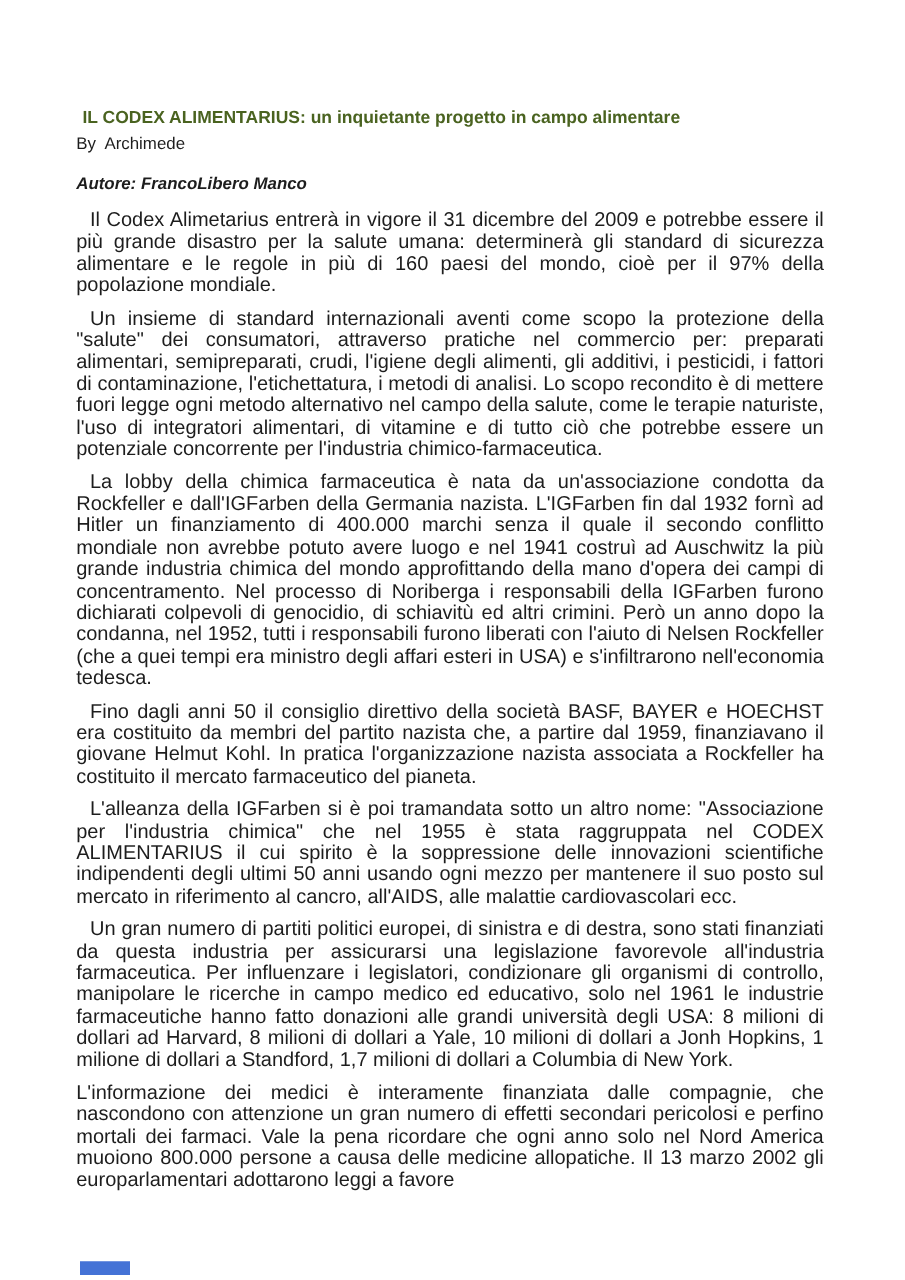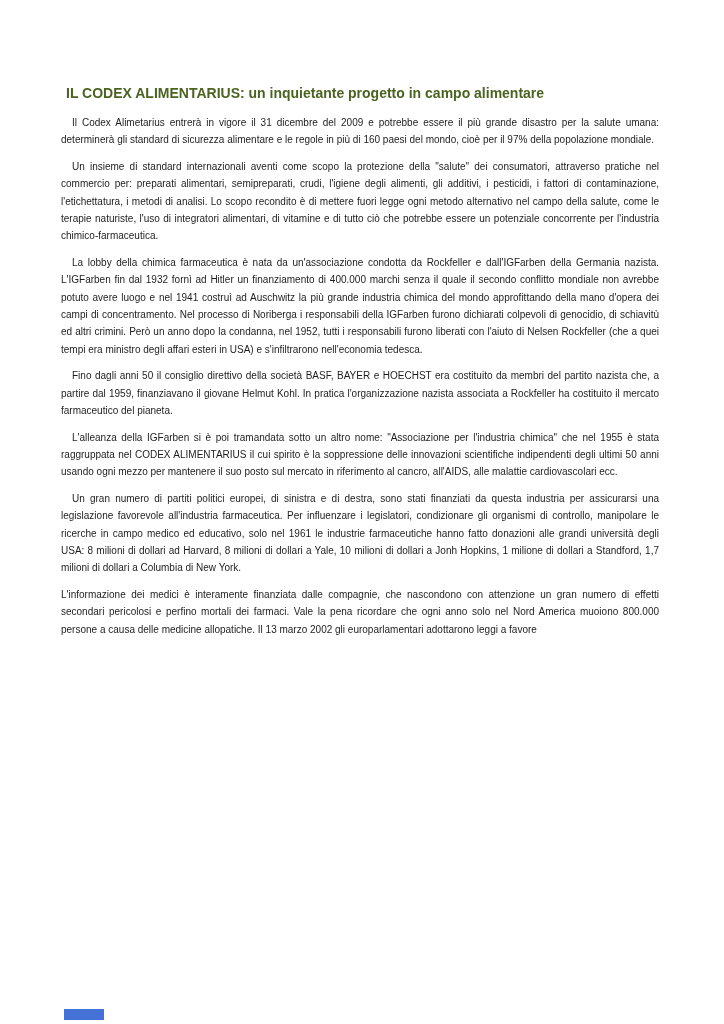--- a/index.html
+++ b/index.html
@@ -43,21 +43,21 @@
     line-height: 18px;
     font-weight: bold;
     font-style: italic;
     color: #1d1d1d;
   }
   .body-text {
     margin-top: 12px;
   }
   .body-text p {
     margin: 0 0 9px 0;
-    font-size: 10px;
+    font-size: 16px;
     line-height: 17.4px;
     text-align: justify;
     color: #1d1d1d;
   }
   .body-text p.indent {
     text-indent: 11px;
   }
   .blue-bar {
     position: absolute;
     left: 64px;
@@ -68,21 +68,23 @@
   }
 </style>
 </head>
 <body>
 
 <div class="page">
   <div class="content">
 
     <h1 class="doc-title">IL CODEX ALIMENTARIUS: un inquietante progetto in campo alimentare</h1>
 
+    <div class="byline">By  Archimede</div>
 
+    <div class="author-line">Autore: FrancoLibero Manco</div>
 
     <div class="body-text">
       <p class="indent">Il Codex Alimetarius entrerà in vigore il 31 dicembre del 2009 e potrebbe essere il più grande disastro per la salute umana: determinerà gli standard di sicurezza alimentare e le regole in più di 160 paesi del mondo, cioè per il 97% della popolazione mondiale.</p>
       <p class="indent">Un insieme di standard internazionali aventi come scopo la protezione della "salute" dei consumatori, attraverso pratiche nel commercio per: preparati alimentari, semipreparati, crudi, l'igiene degli alimenti, gli additivi, i pesticidi, i fattori di contaminazione, l'etichettatura, i metodi di analisi. Lo scopo recondito è di mettere fuori legge ogni metodo alternativo nel campo della salute, come le terapie naturiste, l'uso di integratori alimentari, di vitamine e di tutto ciò che potrebbe essere un potenziale concorrente per l'industria chimico-farmaceutica.</p>
       <p class="indent">La lobby della chimica farmaceutica è nata da un'associazione condotta da Rockfeller e dall'IGFarben della Germania nazista. L'IGFarben fin dal 1932 fornì ad Hitler un finanziamento di 400.000 marchi senza il quale il secondo conflitto mondiale non avrebbe potuto avere luogo e nel 1941 costruì ad Auschwitz la più grande industria chimica del mondo approfittando della mano d'opera dei campi di concentramento. Nel processo di Noriberga i responsabili della IGFarben furono dichiarati colpevoli di genocidio, di schiavitù ed altri crimini. Però un anno dopo la condanna, nel 1952, tutti i responsabili furono liberati con l'aiuto di Nelsen Rockfeller (che a quei tempi era ministro degli affari esteri in USA) e s'infiltrarono nell'economia tedesca.</p>
       <p class="indent">Fino dagli anni 50 il consiglio direttivo della società BASF, BAYER e HOECHST era costituito da membri del partito nazista che, a partire dal 1959, finanziavano il giovane Helmut Kohl. In pratica l'organizzazione nazista associata a Rockfeller ha costituito il mercato farmaceutico del pianeta.</p>
       <p class="indent">L'alleanza della IGFarben si è poi tramandata sotto un altro nome: "Associazione per l'industria chimica" che nel 1955 è stata raggruppata nel CODEX ALIMENTARIUS il cui spirito è la soppressione delle innovazioni scientifiche indipendenti degli ultimi 50 anni usando ogni mezzo per mantenere il suo posto sul mercato in riferimento al cancro, all'AIDS, alle malattie cardiovascolari ecc.</p>
       <p class="indent">Un gran numero di partiti politici europei, di sinistra e di destra, sono stati finanziati da questa industria per assicurarsi una legislazione favorevole all'industria farmaceutica. Per influenzare i legislatori, condizionare gli organismi di controllo, manipolare le ricerche in campo medico ed educativo, solo nel 1961 le industrie farmaceutiche hanno fatto donazioni alle grandi università degli USA: 8 milioni di dollari ad Harvard, 8 milioni di dollari a Yale, 10 milioni di dollari a Jonh Hopkins, 1 milione di dollari a Standford, 1,7 milioni di dollari a Columbia di New York.</p>
       <p>L'informazione dei medici è interamente finanziata dalle compagnie, che nascondono con attenzione un gran numero di effetti secondari pericolosi e perfino mortali dei farmaci. Vale la pena ricordare che ogni anno solo nel Nord America muoiono 800.000 persone a causa delle medicine allopatiche. Il 13 marzo 2002 gli europarlamentari adottarono leggi a favore</p>
     </div>

